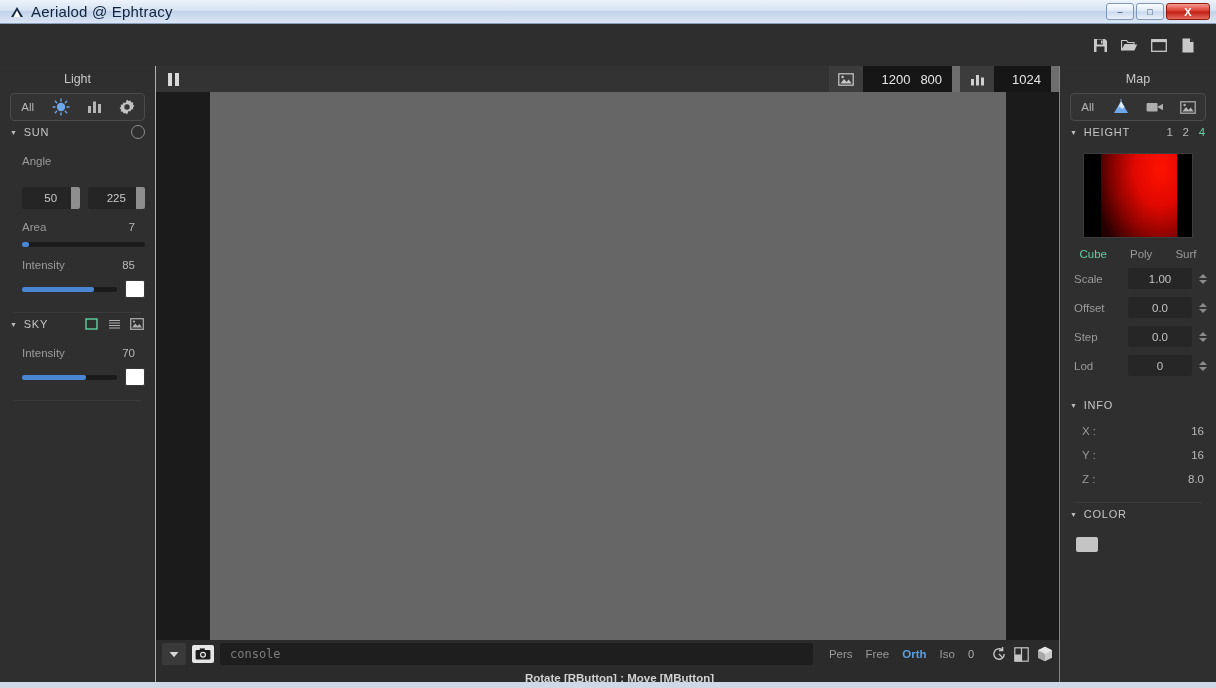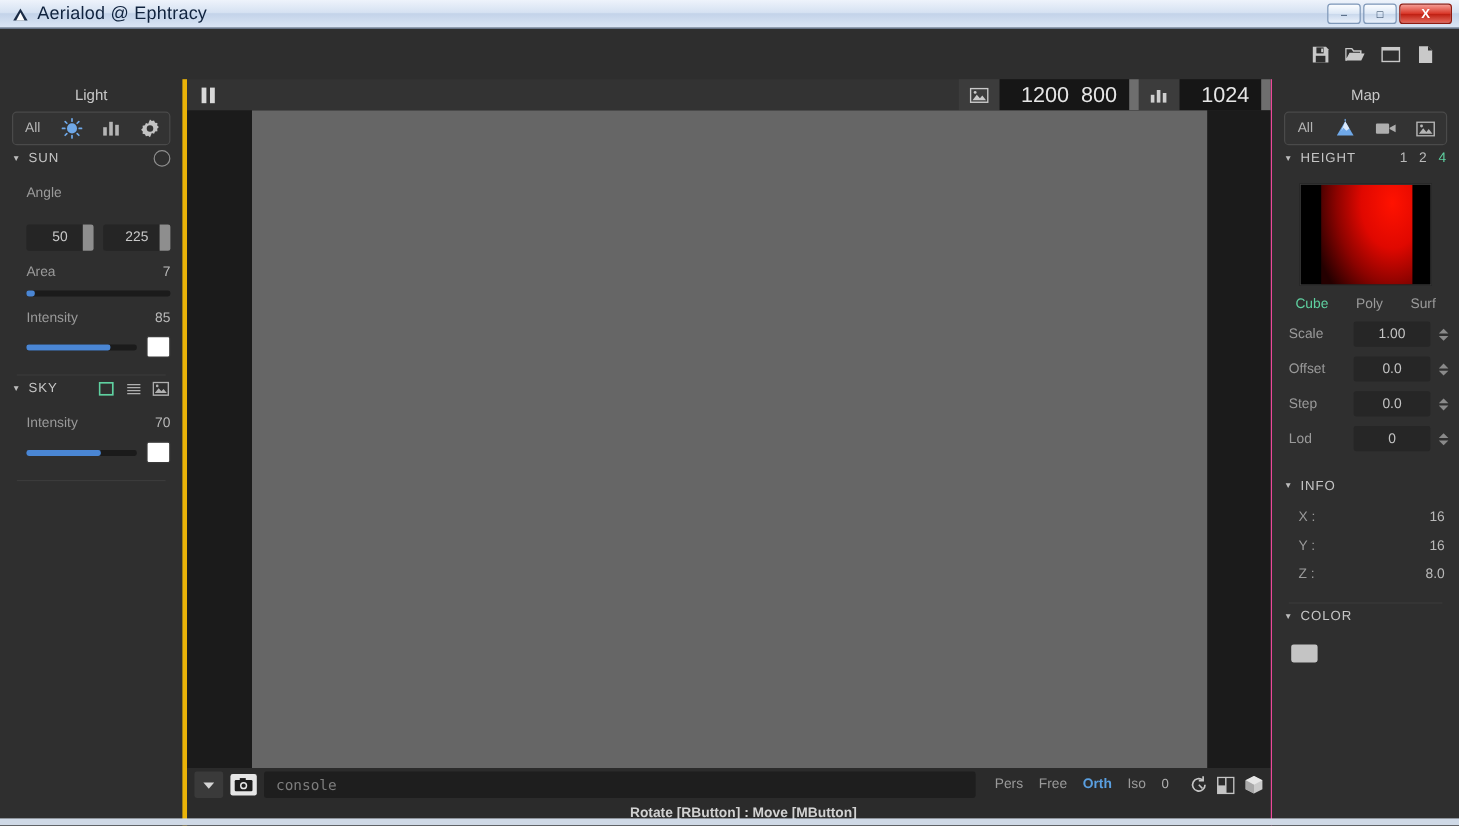--- a/index.html
+++ b/index.html
@@ -37,21 +37,21 @@
   .toolstrip {
     position: absolute; left: 0; top: 24px; width: 1216px; height: 42px;
     background: #2e2e2e; display: flex; align-items: center; justify-content: flex-end;
   }
   .toolstrip .icons { display: flex; gap: 12px; padding-right: 20px; }
   .ts-ico { width: 17px; height: 17px; display: flex; align-items: center; justify-content: center; cursor: pointer; }
 
   
   .panel-left {
     position: absolute; left: 0; top: 66px; width: 156px; height: 622px;
-    background: #2f2f2f; border-right: 4px solid #eab308;
+    background: #2f2f2f; border-right: 1px solid #eab308;
   }
   .panel-right {
     position: absolute; left: 1059px; top: 66px; width: 157px; height: 622px;
     background: #2f2f2f; border-left: 1px solid #ec4899;
   }
   .panel-title {
     height: 26px; line-height: 26px; text-align: center;
     font-size: 12.5px; color: #c8c8c8;
   }
   .seg {
@@ -65,21 +65,21 @@
     font-size: 11.5px; color: #b5b5b5; cursor: pointer;
   }
   .sec-head {
     display: flex; align-items: center; padding: 0 10px; height: 22px;
     font-size: 11px; color: #c6c6c6; letter-spacing: .8px; 
   }
   .tri { font-size: 7px; margin-right: 6px; color: #bdbdbd; }
   .sec-head .sp { flex: 1; }
   .row {
     display: flex; align-items: center; justify-content: space-between;
-    padding: 0 10px 0 22px; height: 20px; margin-top: 8px;
+    padding: 0 20px 0 22px; height: 20px; margin-top: 8px;
   }
   .lbl { font-size: 11.5px; color: #9a9a9a; }
   .val { font-size: 11.5px; color: #b9b9b9; }
 
   
   .slider-wrap { display: flex; align-items: center; padding: 0 10px 0 22px; margin-top: 5px; gap: 8px; }
   .slider { position: relative; height: 5px; background: #1b1b1b; border-radius: 2px; flex: 1; }
   .slider .fill { position: absolute; left: 0; top: 0; height: 100%; background: #4a86d4; border-radius: 2px; }
   .swatch { width: 20px; height: 18px; border-radius: 2px; background: #fff; border: 1px solid #3a3a3a; cursor: pointer; }
 
@@ -132,21 +132,21 @@
   .vp-topbar { position: absolute; left: 0; top: 0; width: 903px; height: 26px; background: #333; display: flex; align-items: center; }
   .pausebtn { width: 34px; height: 26px; display: flex; align-items: center; justify-content: center; cursor: pointer; }
   .pausebtn i { display: block; width: 4px; height: 13px; background: #d8d8d8; }
   .pausebtn i + i { margin-left: 3px; }
   .vp-topbar .sp { flex: 1; }
   .res-group { display: flex; align-items: center; height: 26px; }
   .res-ico { width: 34px; height: 26px; background: #3c3c3c; display: flex; align-items: center; justify-content: center; cursor: pointer; }
   .res-field {
     position: relative; height: 26px; background: #161616;
     display: flex; align-items: center; justify-content: center; gap: 10px;
-    font-size: 18px; color: #e6e6e6; padding: 0 18px; cursor: pointer;
+    font-size: 13px; color: #e6e6e6; padding: 0 18px; cursor: pointer;
   }
   .res-field .grip { position: absolute; right: 0; top: 0; width: 8px; height: 100%; background: #6e6e6e; }
   .vp-border { position: absolute; left: 0; top: 26px; width: 903px; height: 548px; background: #1b1b1b; }
   .vp-canvas { position: absolute; left: 54px; top: 26px; width: 796px; height: 548px; background: #666; }
 
   .bottombar { position: absolute; left: 0; top: 574px; width: 903px; height: 28px; background: #2b2b2b; display: flex; align-items: center; padding: 0 6px; gap: 6px; }
   .mini-btn { width: 24px; height: 22px; background: #3a3a3a; display: flex; align-items: center; justify-content: center; border-radius: 2px; cursor: pointer; }
   .cam-btn { width: 22px; height: 18px; background: #e6e6e6; border-radius: 2px; display: flex; align-items: center; justify-content: center; cursor: pointer; }
   .console-input {
     flex: 1; height: 22px; background: #1e1e1e; border-radius: 2px;

